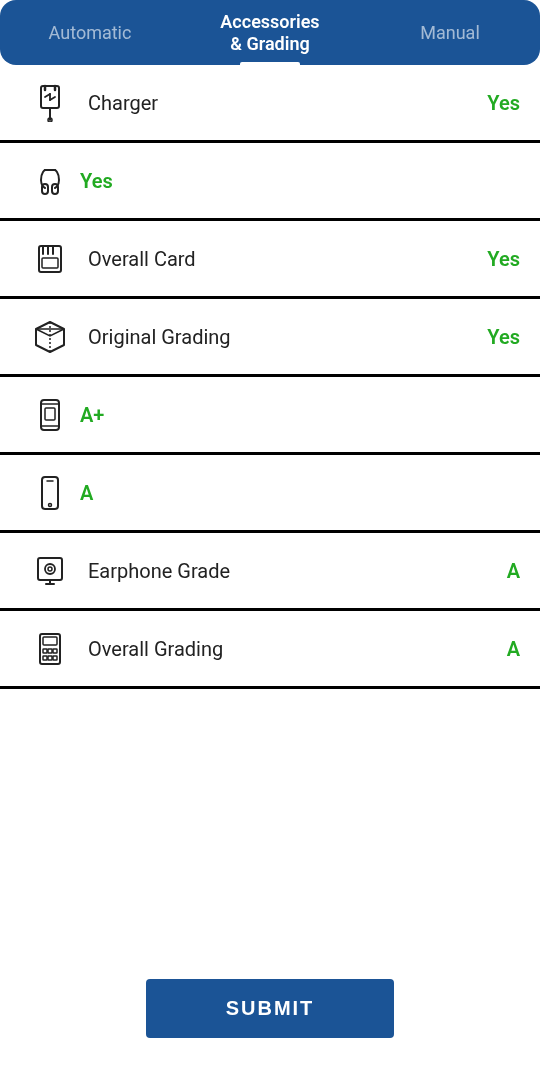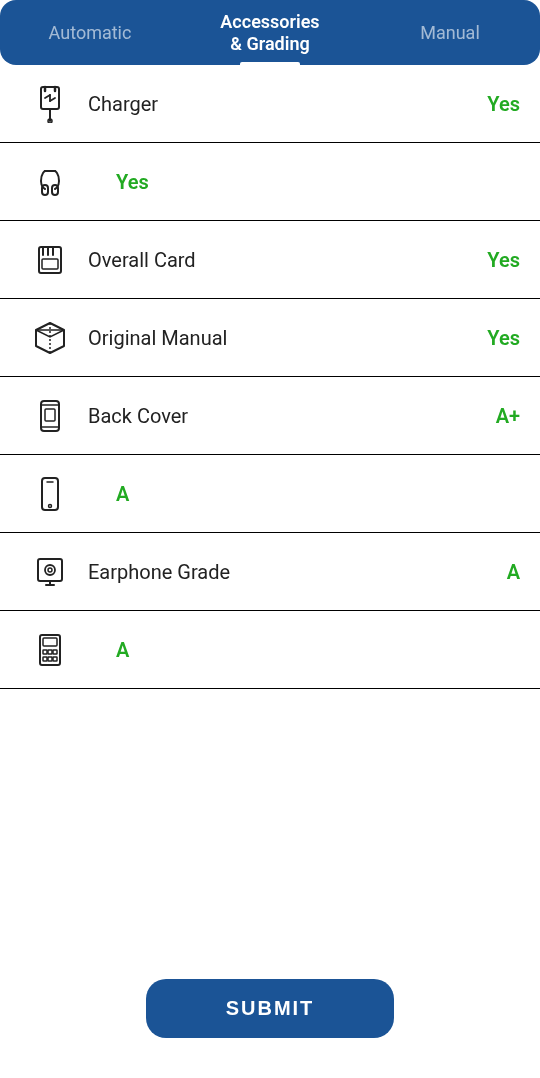--- a/index.html
+++ b/index.html
@@ -60,21 +60,21 @@
 
     
     .list {
       flex: 1;
       overflow-y: auto;
     }
     .list-item {
       display: flex;
       align-items: center;
       padding: 18px 20px;
-      border-bottom: 1px solid #000000;
+      border-bottom: 3px solid #000000;
       min-height: 78px;
     }
     .list-item-icon {
       width: 60px;
       display: flex;
       align-items: center;
       justify-content: center;
       flex-shrink: 0;
     }
     .list-item-icon svg {
@@ -84,39 +84,38 @@
     .list-item-label {
       flex: 1;
       font-size: 20px;
       color: #222222;
       padding-left: 8px;
     }
     .list-item-value {
       font-size: 20px;
       font-weight: 600;
       color: #22aa22;
-      margin-left: 36px;
     }
 
     
     .footer {
       display: flex;
       justify-content: center;
       align-items: center;
       padding: 30px 20px 40px;
       flex-shrink: 0;
     }
     .submit-btn {
       background: #1b5496;
       color: #ffffff;
       font-size: 20px;
       font-weight: 700;
       letter-spacing: 2px;
       border: none;
-      border-radius: 20px;
+      border-radius: 4px;
       padding: 18px 80px;
       cursor: pointer;
     }
   </style>
 </head>
 <body>
 
 <div class="tab-bar">
   <div class="tab-item">
     <span class="tab-label">Automatic</span>
@@ -178,34 +177,33 @@
 
   <div class="list-item">
     <div class="list-item-icon">
       <svg viewBox="0 0 38 38" fill="none" xmlns="http://www.w3.org/2000/svg">
         <path d="M19 4 L33 11 L33 27 L19 34 L5 27 L5 11 Z" stroke="#222" stroke-width="2" fill="none" stroke-linejoin="round"></path>
         <line x1="19" y1="4" x2="19" y2="34" stroke="#222" stroke-width="1.5" stroke-dasharray="2 2"></line>
         <line x1="5" y1="11" x2="33" y2="11" stroke="#222" stroke-width="1.5"></line>
         <path d="M5 11 L19 18 L33 11" stroke="#222" stroke-width="1.5" fill="none"></path>
       </svg>
     </div>
-    <span class="list-item-label">Original Manual</span>
+    <span class="list-item-label">Original Grading</span>
     <span class="list-item-value">Yes</span>
   </div>
 
   <div class="list-item">
     <div class="list-item-icon">
       <svg viewBox="0 0 38 38" fill="none" xmlns="http://www.w3.org/2000/svg">
         <rect x="10" y="4" width="18" height="30" rx="3" stroke="#222" stroke-width="2" fill="none"></rect>
         <line x1="10" y1="8" x2="28" y2="8" stroke="#222" stroke-width="1.5"></line>
         <line x1="10" y1="30" x2="28" y2="30" stroke="#222" stroke-width="1.5"></line>
         <rect x="14" y="12" width="10" height="12" rx="1" stroke="#222" stroke-width="1.5" fill="none"></rect>
       </svg>
     </div>
-    <span class="list-item-label">Back Cover</span>
     <span class="list-item-value">A+</span>
   </div>
 
   <div class="list-item">
     <div class="list-item-icon">
       <svg viewBox="0 0 38 38" fill="none" xmlns="http://www.w3.org/2000/svg">
         <rect x="11" y="3" width="16" height="32" rx="3" stroke="#222" stroke-width="2" fill="none"></rect>
         <circle cx="19" cy="31" r="1.5" stroke="#222" stroke-width="1.5" fill="none"></circle>
         <line x1="16" y1="7" x2="22" y2="7" stroke="#222" stroke-width="1.5" stroke-linecap="round"></line>
       </svg>
@@ -233,20 +231,21 @@
         <rect x="9" y="4" width="20" height="30" rx="2" stroke="#222" stroke-width="2" fill="none"></rect>
         <rect x="12" y="7" width="14" height="8" rx="1" stroke="#222" stroke-width="1.5" fill="none"></rect>
         <rect x="12" y="19" width="4" height="4" rx="0.5" stroke="#222" stroke-width="1.5" fill="none"></rect>
         <rect x="17" y="19" width="4" height="4" rx="0.5" stroke="#222" stroke-width="1.5" fill="none"></rect>
         <rect x="22" y="19" width="4" height="4" rx="0.5" stroke="#222" stroke-width="1.5" fill="none"></rect>
         <rect x="12" y="26" width="4" height="4" rx="0.5" stroke="#222" stroke-width="1.5" fill="none"></rect>
         <rect x="17" y="26" width="4" height="4" rx="0.5" stroke="#222" stroke-width="1.5" fill="none"></rect>
         <rect x="22" y="26" width="4" height="4" rx="0.5" stroke="#222" stroke-width="1.5" fill="none"></rect>
       </svg>
     </div>
+    <span class="list-item-label">Overall Grading</span>
     <span class="list-item-value">A</span>
   </div>
 
 </div>
 
 <div class="footer">
   <button class="submit-btn">SUBMIT</button>
 </div>
 
 </body></html>

